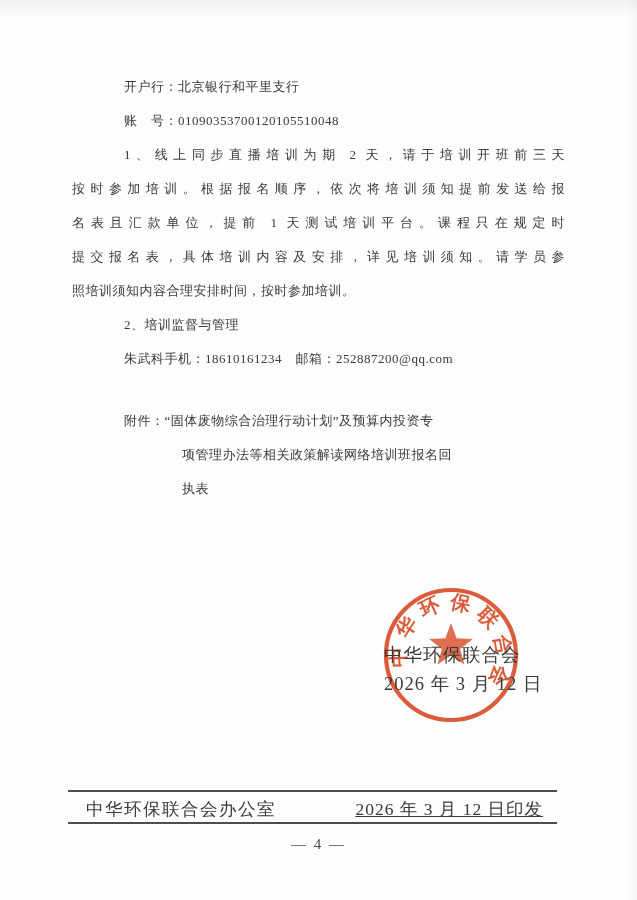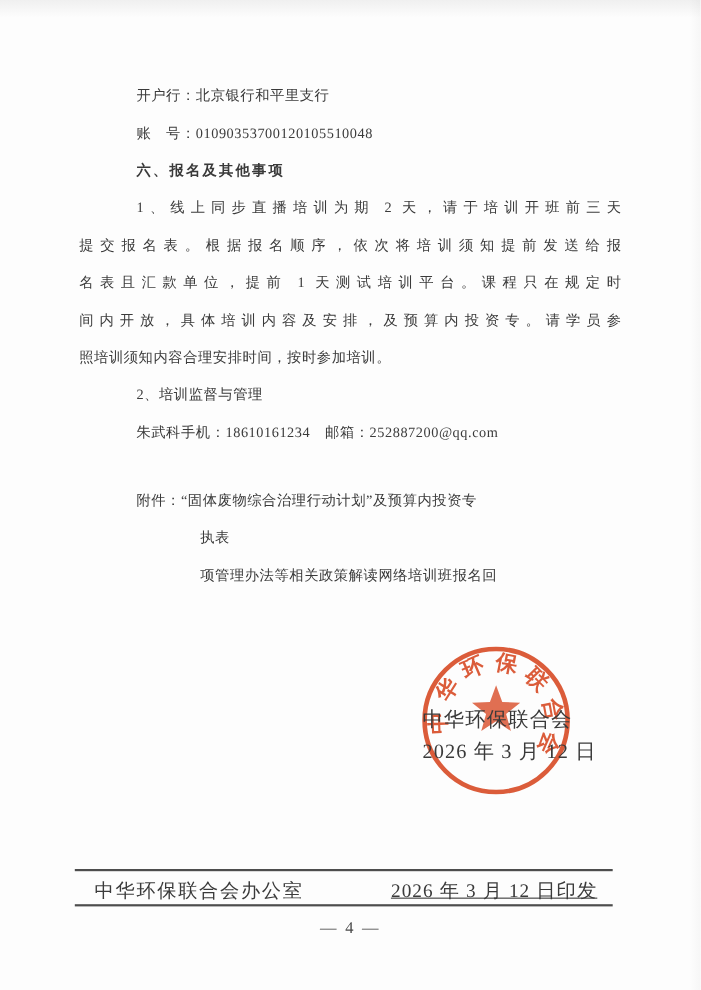--- a/index.html
+++ b/index.html
@@ -69,33 +69,32 @@
 </style>
 </head>
 <body>
 
 <div class="scan-top"></div>
 <div class="scan-right"></div>
 
 <div class="doc-body">
   <div class="ln i2">开户行：北京银行和平里支行</div>
   <div class="ln i2">账　号：01090353700120105510048</div>
-  <div class="ln i2 bold-heading">六、报名及其他事项</div>
   <div class="ln jl i2">1、线上同步直播培训为期 2 天，请于培训开班前三天</div>
-  <div class="ln jl">提交报名表。根据报名顺序，依次将培训须知提前发送给报</div>
+  <div class="ln jl">按时参加培训。根据报名顺序，依次将培训须知提前发送给报</div>
   <div class="ln jl">名表且汇款单位，提前 1 天测试培训平台。课程只在规定时</div>
-  <div class="ln jl">间内开放，具体培训内容及安排，及预算内投资专。请学员参</div>
+  <div class="ln jl">提交报名表，具体培训内容及安排，详见培训须知。请学员参</div>
   <div class="ln">照培训须知内容合理安排时间，按时参加培训。</div>
   <div class="ln i2">2、培训监督与管理</div>
   <div class="ln i2">朱武科手机：18610161234　邮箱：252887200@qq.com</div>
 
   <div class="attachment">
     <div class="ln att-l1">附件：“固体废物综合治理行动计划”及预算内投资专</div>
+    <div class="ln att-l2">项管理办法等相关政策解读网络培训班报名回</div>
     <div class="ln att-l2">执表</div>
-    <div class="ln att-l2">项管理办法等相关政策解读网络培训班报名回</div>
   </div>
 </div>
 
 <svg class="seal" viewBox="0 0 146 146" xmlns="http://www.w3.org/2000/svg">
   <circle cx="73" cy="73" r="65" fill="none" stroke="#d9502c" stroke-width="4.2"></circle>
   <polygon points="73,41 78.6,56.2 94.9,56.9 82.1,67 86.5,82.6 73,73.6 59.5,82.6 63.9,67 51.1,56.9 67.4,56.2" fill="#d9502c" opacity="0.88"></polygon>
   <defs>
     <path id="sealArc" d="M 29.8 88.7 A 46 46 0 1 1 108.2 102.6" fill="none"></path>
   </defs>
   <text font-size="20" font-weight="bold" letter-spacing="1" fill="#d9502c" font-family="&quot;Liberation Sans&quot;, sans-serif">

